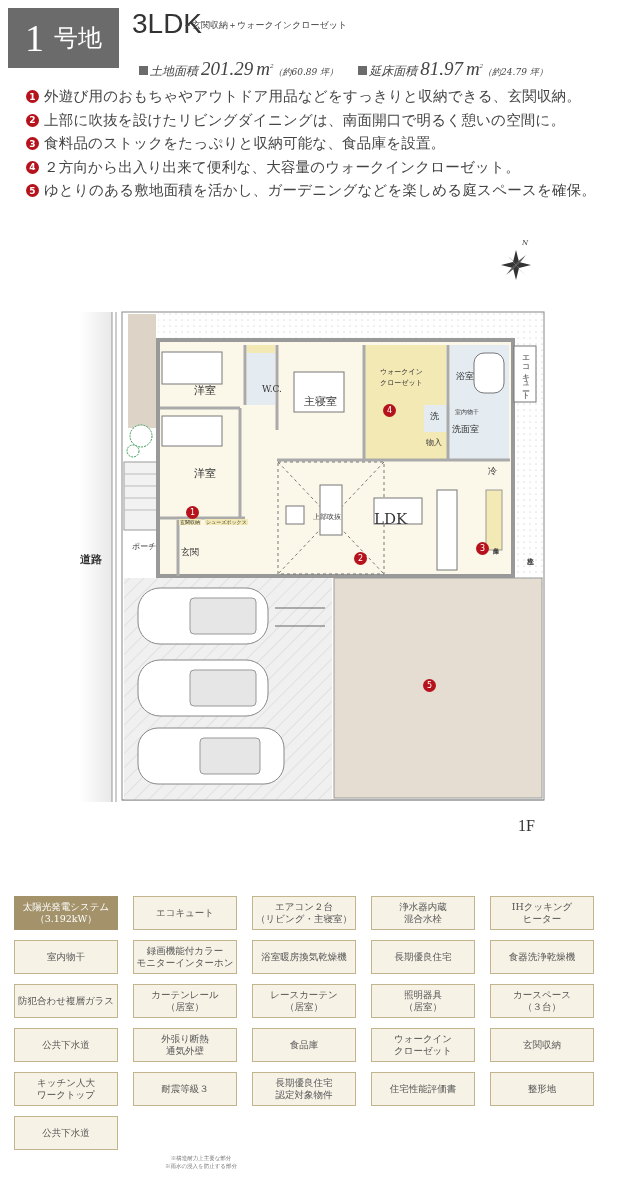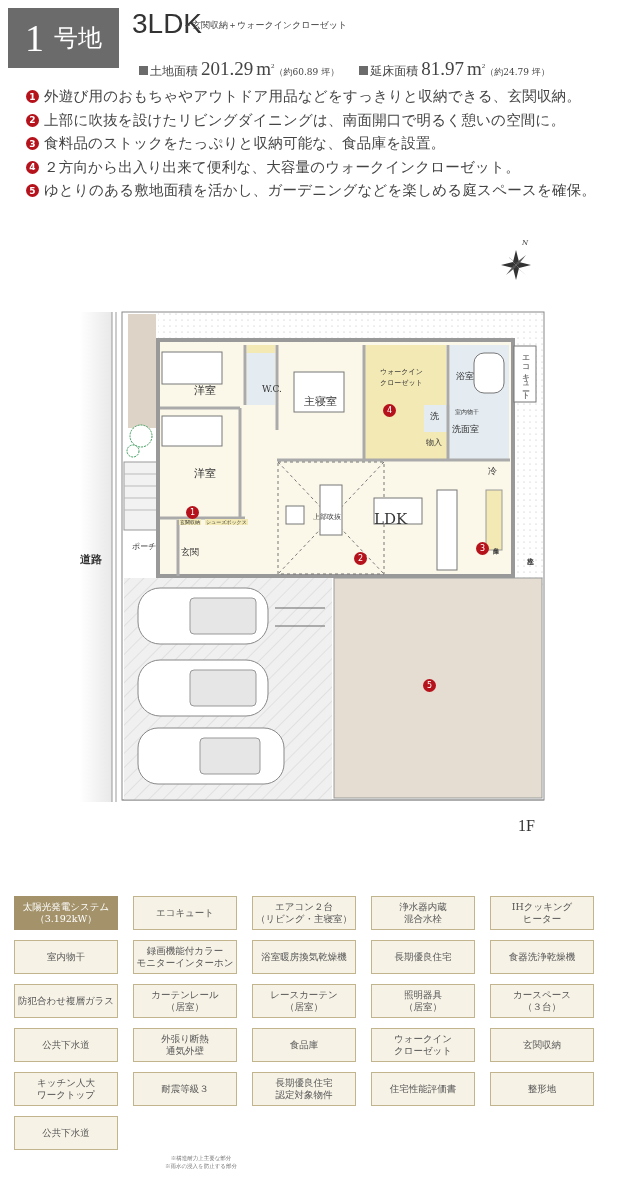--- a/index.html
+++ b/index.html
@@ -5,21 +5,21 @@
   * { box-sizing: border-box; margin: 0; padding: 0; }
   html, body { width: 620px; height: 1178px; background: #ffffff; overflow: hidden; }
   body { font-family: "DejaVu Serif", "Liberation Serif", serif; color: #333; position: relative; }
 
   
   .lot-badge { position: absolute; left: 8px; top: 8px; width: 111px; height: 60px; background: #6b6b6b; color: #fff; display: flex; align-items: center; justify-content: center; }
   .lot-badge .num { font-size: 38px; line-height: 1; font-family: "Liberation Serif", serif; }
   .lot-badge .suf { font-size: 24px; margin-left: 10px; }
   .plan-type { position: absolute; left: 132px; top: 10px; font-size: 28px; font-family: Liberation Sans, sans-serif; color: #333; line-height: 1; }
   .plan-extra { position: absolute; left: 183px; top: 19px; font-size: 9px; color: #444; }
-  .area-row { position: absolute; left: 139px; top: 46px; display: flex; align-items: baseline; font-size: 12px; color: #444; white-space: nowrap; }
+  .area-row { position: absolute; left: 139px; top: 46px; display: flex; align-items: baseline; font-size: 12px; color: #444; white-space: nowrap; font-style: italic; }
   .area-row .sq { display: inline-block; width: 9px; height: 9px; background: #6b6b6b; margin-right: 2px; }
   .area-row .big { font-size: 19px; margin: 12px 3px 0 3px; font-family: "Liberation Serif", serif; }
   .area-row .small { font-size: 9px; }
   .area-row .gap { width: 20px; }
   .area-row sup { font-size: 7px; }
 
   
   .features { position: absolute; left: 26px; top: 85px; width: 590px; }
   .feature { display: flex; align-items: center; height: 23.5px; font-size: 14.5px; color: #444; white-space: nowrap; letter-spacing: 0.2px; }
   .num-dot { width: 13px; height: 13px; border-radius: 50%; background: #b5121b; color: #fff; font-size: 9px; display: inline-flex; align-items: center; justify-content: center; margin-right: 5px; font-family: "DejaVu Sans", sans-serif; font-weight: bold; flex: 0 0 auto; }

